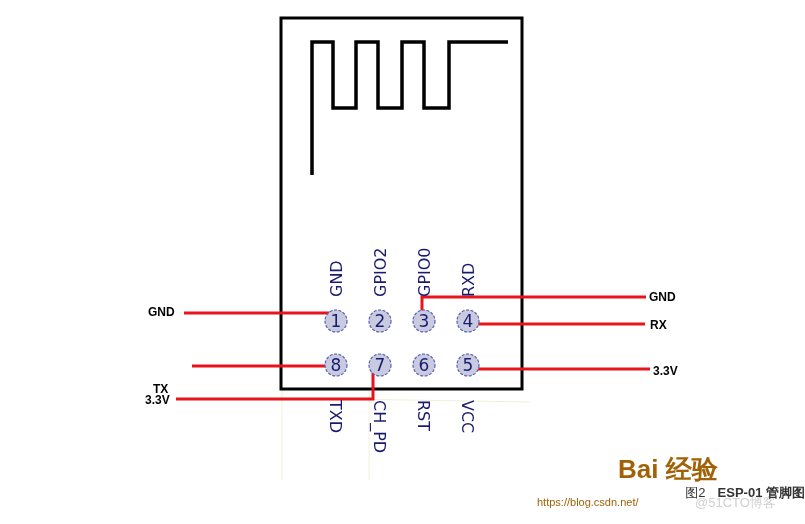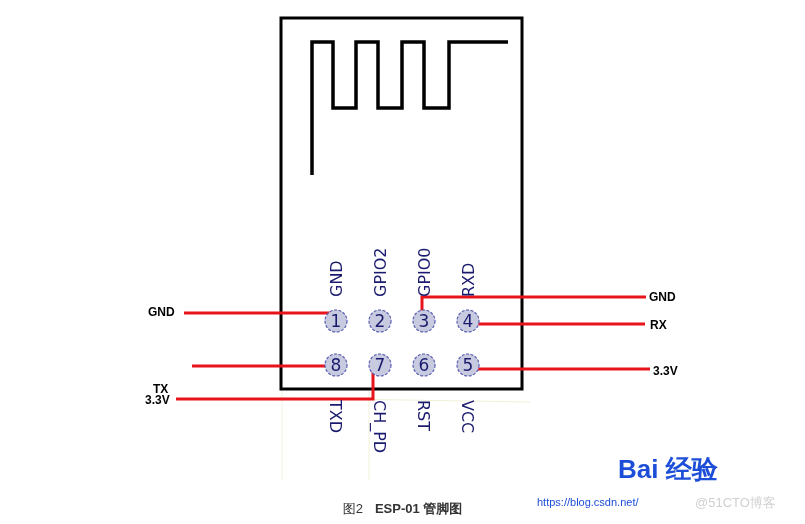--- a/index.html
+++ b/index.html
@@ -1,22 +1,22 @@
 <!DOCTYPE html>
 <html><head>
 <meta charset="utf-8">
 <style>
   html,body{margin:0;padding:0;background:#fff;}
   body{width:805px;height:524px;position:relative;overflow:hidden;font-family:"Liberation Sans",sans-serif;}
   #diagram{position:absolute;left:0;top:0;width:805px;height:524px;}
   .ext-label{position:absolute;font-family:"Liberation Sans",sans-serif;font-weight:bold;font-size:12px;color:#000;}
-  .caption{position:absolute;left:0;width:805px;top:500px;text-align:center;font-size:13px;color:#333;}
+  .caption{position:absolute;left:0;width:805px;top:484px;text-align:right;font-size:13px;color:#333;}
   .caption .fig{margin-right:12px;}
   .caption .title{font-weight:bold;}
-  .watermark{position:absolute;color:#1d4ed8;font-family:"Liberation Sans",sans-serif;}
+  .watermark{position:absolute;color:#a16207;font-family:"Liberation Sans",sans-serif;}
 </style>
 </head>
 <body>
 
 <svg id="diagram" width="805" height="524" viewBox="0 0 805 524" xmlns="http://www.w3.org/2000/svg">
 
   <g stroke="#f0f0d8" stroke-width="1">
     <line x1="280" y1="398" x2="530" y2="402"></line>
     <line x1="282" y1="389" x2="282" y2="480"></line>
     <line x1="369" y1="389" x2="369" y2="480"></line>

